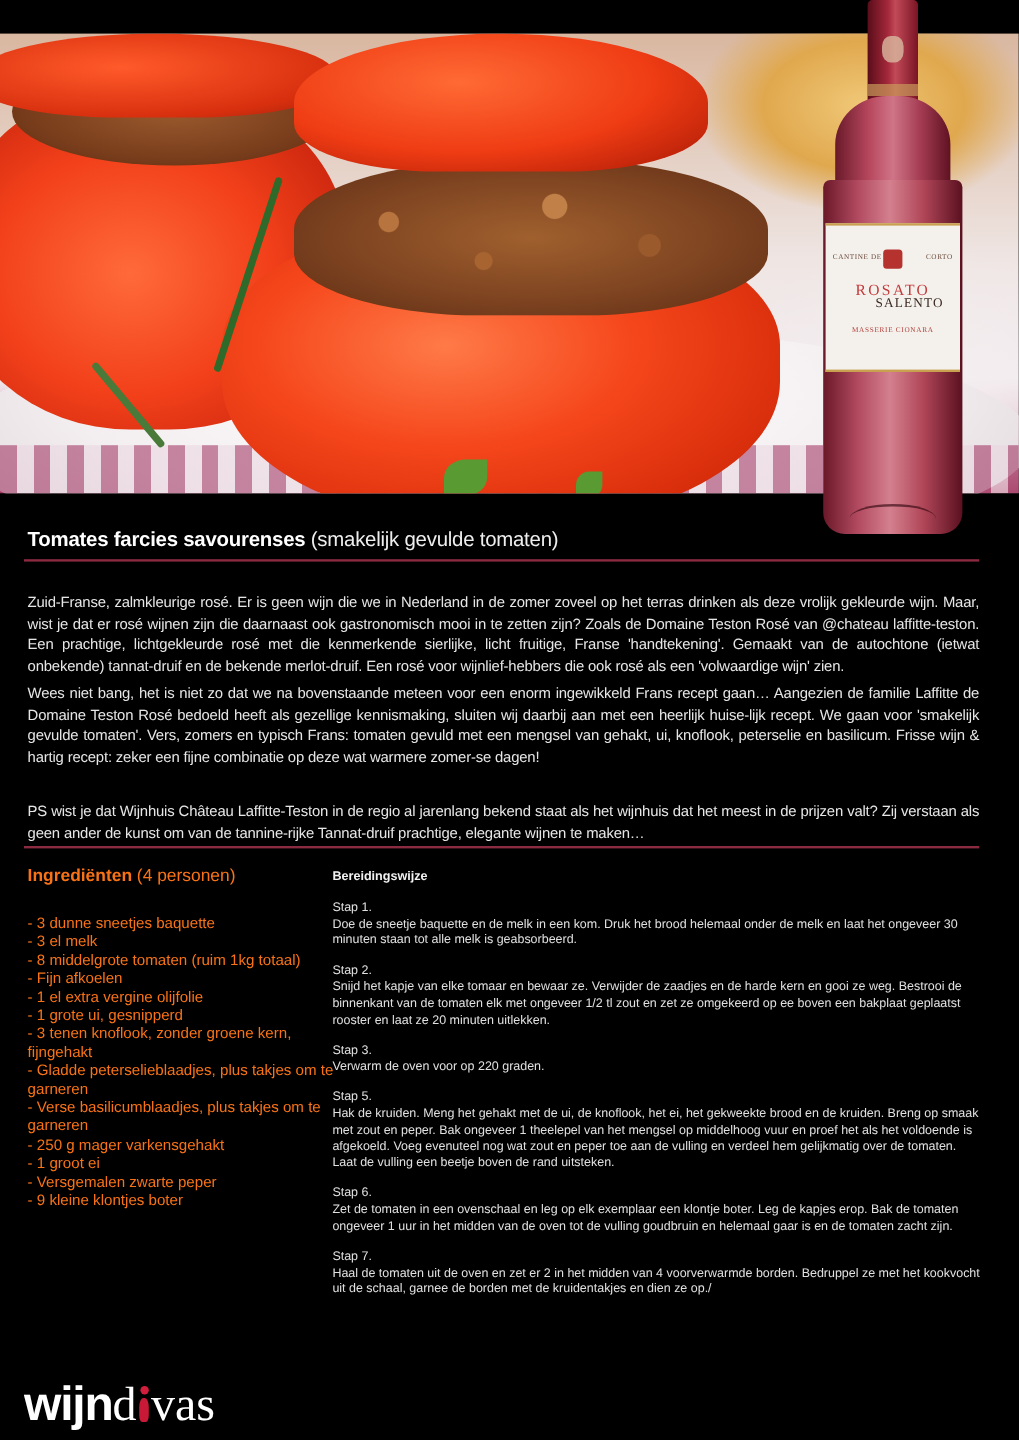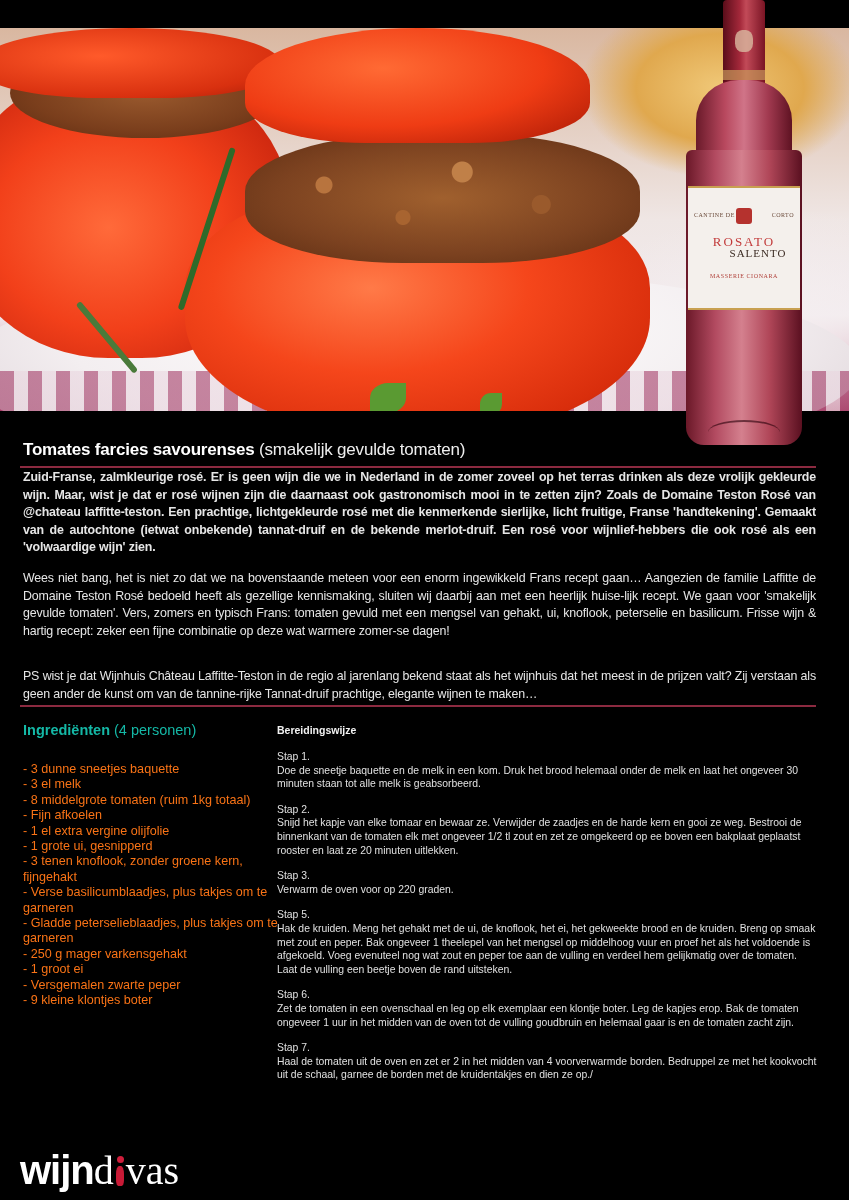--- a/index.html
+++ b/index.html
@@ -57,25 +57,25 @@
 
   
   .title { position:absolute; left:23px; top:440px; font-size:17px; color:#fff; white-space:nowrap; letter-spacing:-0.2px; }
   .title b { font-weight:bold; }
   .title span.sub { font-weight:normal; color:#eee; }
   .rule { position:absolute; left:20px; width:796px; height:2px; background:#8c2a40; }
   .rule.r1 { top:466px; }
   .rule.r2 { top:705px; }
 
   .para { position:absolute; left:23px; width:793px; font-size:12.4px; line-height:17.6px; color:#e6e6e6; text-align:justify; letter-spacing:-0.15px; }
-  .p1 { top:469px;font-weight:bold; }
+  .p1 { top:494px; }
   .p2 { top:570px; }
   .p3 { top:668px; }
 
-  .ing-head { position:absolute; left:23px; top:722px; font-size:14.5px; color:#14b8a6; white-space:nowrap; }
+  .ing-head { position:absolute; left:23px; top:722px; font-size:14.5px; color:#f97316; white-space:nowrap; }
   .ing-head b { font-weight:bold; }
   .ing-list { position:absolute; left:23px; top:762px; width:255px; margin:0; padding:0; list-style:none; font-size:12.6px; line-height:15.4px; color:#f97316; }
 
   .prep-head { position:absolute; left:277px; top:724px; font-size:10.5px; font-weight:bold; color:#f2f2f2; }
   .steps { position:absolute; left:277px; top:750px; width:540px; font-size:10.4px; line-height:13.6px; color:#e0e0e0; }
   .step { margin:0 0 12px 0; }
   .step .lbl { display:block; }
 
   
   .logo { position:absolute; left:20px; top:1148px; font-size:40px; color:#fff; white-space:nowrap; line-height:44px; }
@@ -141,22 +141,22 @@
   <b>Ingrediënten</b><span> (4 personen)</span>
 </div>
 <ul class="ing-list">
   <li>- 3 dunne sneetjes baquette</li>
   <li>- 3 el melk</li>
   <li>- 8 middelgrote tomaten (ruim 1kg totaal)</li>
   <li>- Fijn afkoelen</li>
   <li>- 1 el extra vergine olijfolie</li>
   <li>- 1 grote ui, gesnipperd</li>
   <li>- 3 tenen knoflook, zonder groene kern, fijngehakt</li>
+  <li>- Gladde peterselieblaadjes, plus takjes om te garneren</li>
   <li>- Verse basilicumblaadjes, plus takjes om te garneren</li>
-  <li>- Gladde peterselieblaadjes, plus takjes om te garneren</li>
   <li>- 250 g mager varkensgehakt</li>
   <li>- 1 groot ei</li>
   <li>- Versgemalen zwarte peper</li>
   <li>- 9 kleine klontjes boter</li>
 </ul>
 
 <div class="prep-head">Bereidingswijze</div>
 <div class="steps">
   <div class="step">
     <span class="lbl">Stap 1.</span>

